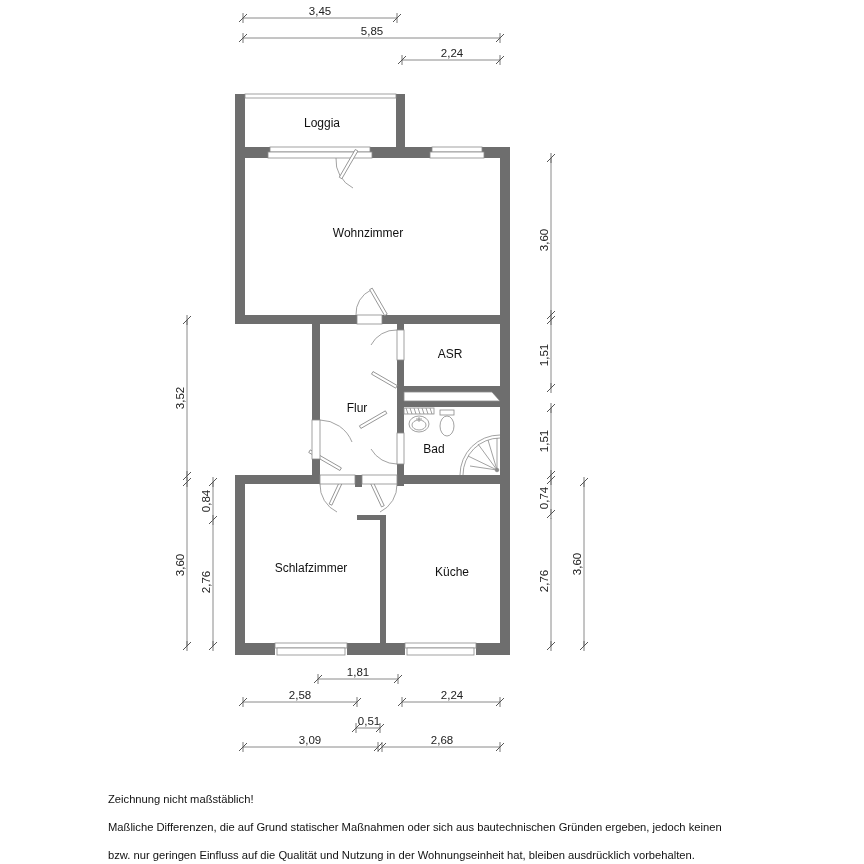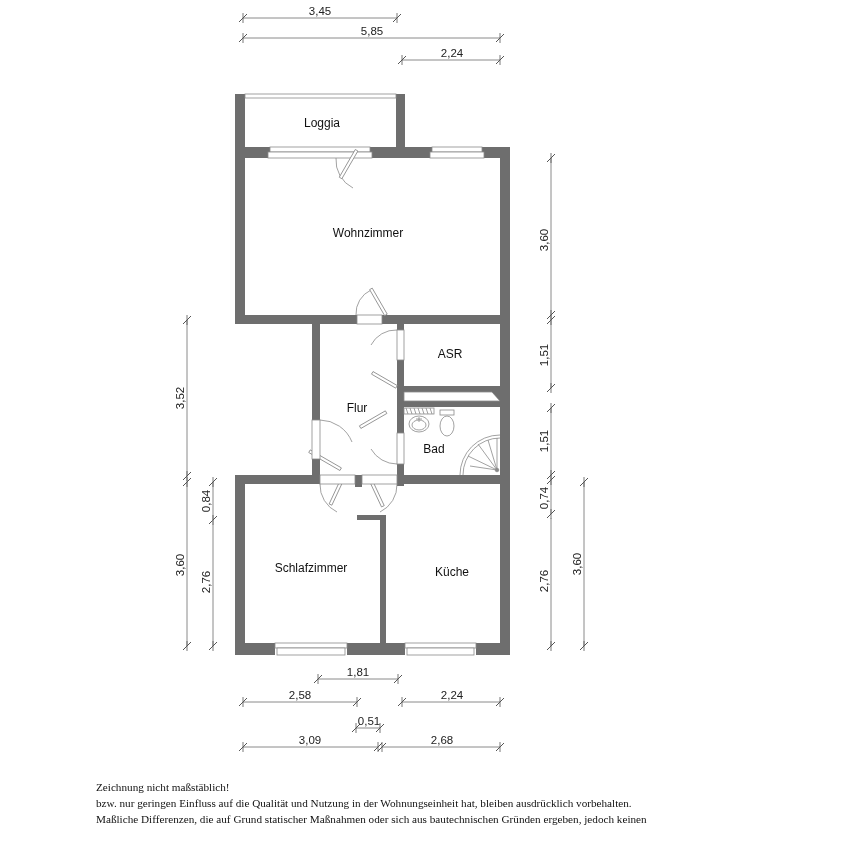--- a/index.html
+++ b/index.html
@@ -1,21 +1,21 @@
 <!DOCTYPE html>
 <html><head>
   <meta charset="utf-8">
   <style>
     html, body { margin: 0; padding: 0; background: #ffffff; }
     body { width: 864px; height: 864px; position: relative; overflow: hidden; font-family: "Liberation Sans", sans-serif; color: #111; }
     #plan { position: absolute; left: 0; top: 0; }
     .dim-text { font-family: "Liberation Sans", sans-serif; font-size: 11.5px; fill: #222; }
     .room-label { font-family: "Liberation Sans", sans-serif; font-size: 12px; fill: #111; }
     .notes { position: absolute; left: 96px; top: 779px; width: 760px; font-size: 11.2px; line-height: 16px; color: #111; }
-    .notes p { margin: 0; font-family: Liberation Serif, serif; }
+    .notes p { margin: 12px; }
     .notes .gap { height: 16px; }
   </style>
 </head>
 <body>
 
 <svg id="plan" width="864" height="775" viewBox="0 0 864 775" xmlns="http://www.w3.org/2000/svg">
   <defs>
     <g id="tick">
       <line x1="-4" y1="4" x2="4" y2="-4" stroke="#555" stroke-width="1"></line>
       <line x1="0" y1="-5" x2="0" y2="5" stroke="#555" stroke-width="0.8"></line>
@@ -248,16 +248,16 @@
   <text class="dim-text" x="358" y="676" text-anchor="middle">1,81</text>
   <text class="dim-text" x="300" y="699" text-anchor="middle">2,58</text>
   <text class="dim-text" x="452" y="699" text-anchor="middle">2,24</text>
   <text class="dim-text" x="369" y="725" text-anchor="middle">0,51</text>
   <text class="dim-text" x="310" y="744" text-anchor="middle">3,09</text>
   <text class="dim-text" x="442" y="744" text-anchor="middle">2,68</text>
 </svg>
 
 <div class="notes">
   <p>Zeichnung nicht maßstäblich!</p>
+  <p>Maßliche Differenzen, die auf Grund statischer Maßnahmen oder sich aus bautechnischen Gründen ergeben, jedoch keinen</p>
   <p>bzw. nur geringen Einfluss auf die Qualität und Nutzung in der Wohnungseinheit hat, bleiben ausdrücklich vorbehalten.</p>
-  <p>Maßliche Differenzen, die auf Grund statischer Maßnahmen oder sich aus bautechnischen Gründen ergeben, jedoch keinen</p>
   <div class="gap"></div>
 </div>
 
 </body></html>

